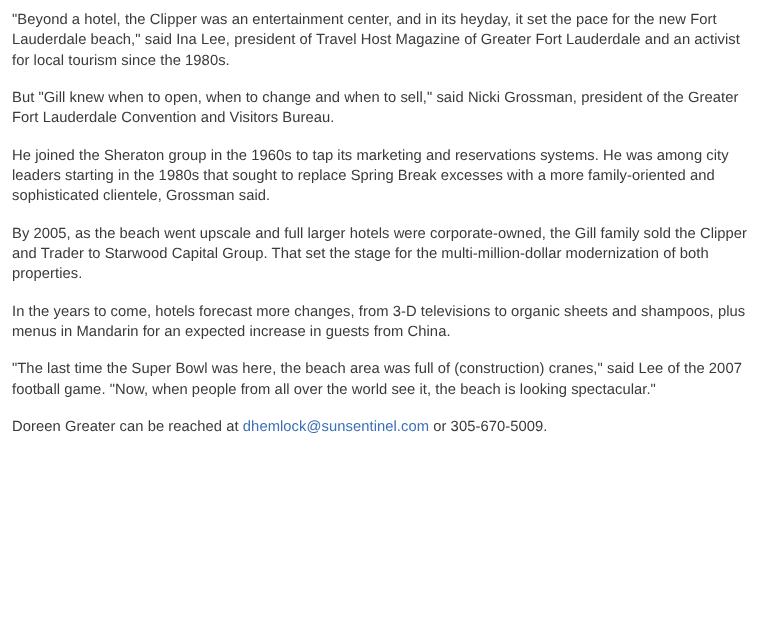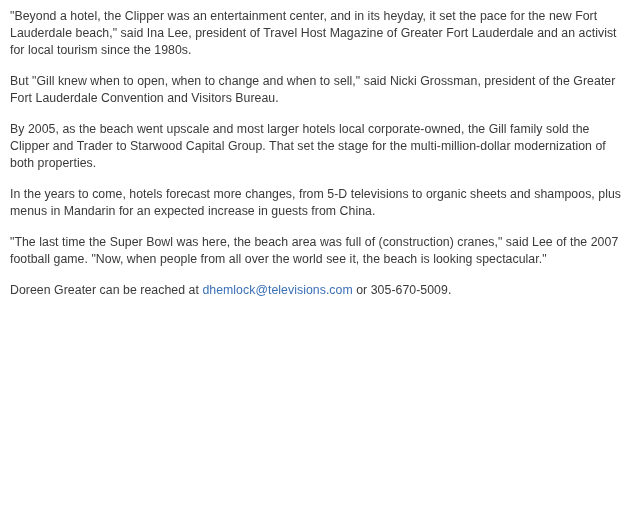--- a/index.html
+++ b/index.html
@@ -35,19 +35,20 @@
     text-decoration: none;
   }
 </style>
 </head>
 <body>
 
 <div class="article">
 
   <p class="para">"Beyond a hotel, the Clipper was an entertainment center, and in its heyday, it set the pace for the new Fort Lauderdale beach," said Ina Lee, president of Travel Host Magazine of Greater Fort Lauderdale and an activist for local tourism since the 1980s.</p>
   <p class="para">But "Gill knew when to open, when to change and when to sell," said Nicki Grossman, president of the Greater Fort Lauderdale Convention and Visitors Bureau.</p>
-  <p class="para">By 2005, as the beach went upscale and most larger hotels local corporate-owned, the Gill family sold the Clipper and Trader to Starwood Capital Group. That set the stage for the multi-million-dollar modernization of both properties.</p>
-  <p class="para">In the years to come, hotels forecast more changes, from 5-D televisions to organic sheets and shampoos, plus menus in Mandarin for an expected increase in guests from China.</p>
+  <p class="para">He joined the Sheraton group in the 1960s to tap its marketing and reservations systems. He was among city leaders starting in the 1980s that sought to replace Spring Break excesses with a more family-oriented and sophisticated clientele, Grossman said.</p>
+  <p class="para">By 2005, as the beach went upscale and full larger hotels were corporate-owned, the Gill family sold the Clipper and Trader to Starwood Capital Group. That set the stage for the multi-million-dollar modernization of both properties.</p>
+  <p class="para">In the years to come, hotels forecast more changes, from 3-D televisions to organic sheets and shampoos, plus menus in Mandarin for an expected increase in guests from China.</p>
   <p class="para">"The last time the Super Bowl was here, the beach area was full of (construction) cranes," said Lee of the 2007 football game. "Now, when people from all over the world see it, the beach is looking spectacular."</p>
 
-  <p class="para"><span>Doreen Greater can be reached at </span><a class="email-link" href="#">dhemlock@televisions.com</a><span> or 305-670-5009.</span></p>
+  <p class="para"><span>Doreen Greater can be reached at </span><a class="email-link" href="#">dhemlock@sunsentinel.com</a><span> or 305-670-5009.</span></p>
 
 </div>
 
 </body></html>

